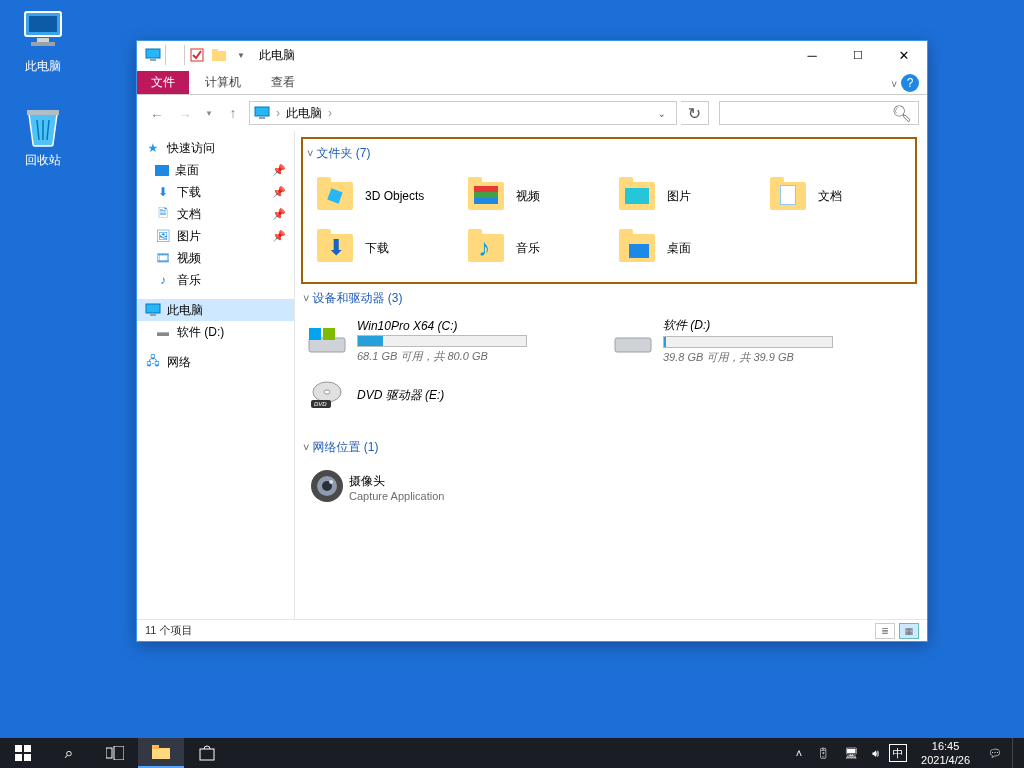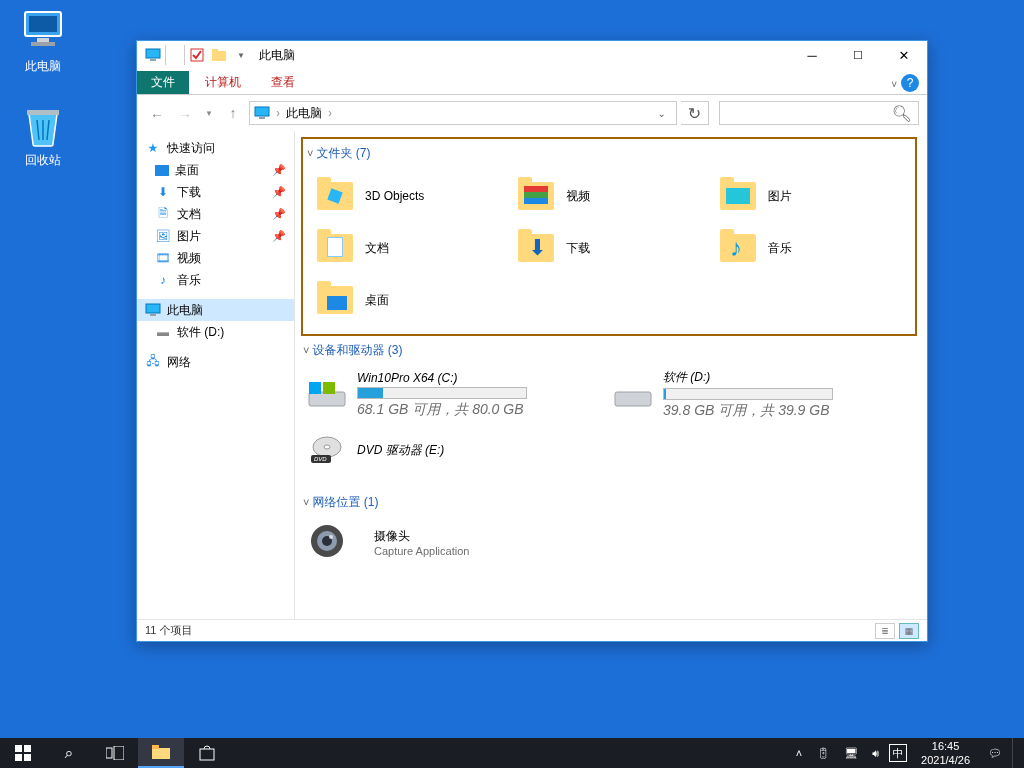--- a/index.html
+++ b/index.html
@@ -19,53 +19,53 @@
   
   .win { position:absolute; left:136px; top:40px; width:792px; height:602px; background:#fff; border:1px solid #3996e8; box-shadow:0 4px 16px rgba(0,0,0,.3); display:flex; flex-direction:column; }
   .titlebar { height:28px; background:#fff; display:flex; align-items:center; }
   .qat { display:flex; align-items:center; gap:2px; padding-left:6px; }
   .qat .q { width:20px; height:20px; display:flex; align-items:center; justify-content:center; }
   .title-text { font-size:12px; color:#000; margin-left:8px; }
   .winbtns { margin-left:auto; display:flex; }
   .winbtn { width:46px; height:28px; display:flex; align-items:center; justify-content:center; font-size:13px; color:#000; }
   
   .ribbon { height:26px; background:#fff; display:flex; align-items:flex-end; border-bottom:1px solid #ccc; position:relative; }
-  .ribbon .tab { padding:3px 14px; font-size:12px; color:#b91c1c; margin-right:2px; }
-  .ribbon .tab.file { background:#0f766e; color:#fff; }
+  .ribbon .tab { padding:3px 14px; font-size:12px; color:#404040; margin-right:2px; }
+  .ribbon .tab.file { background:#be185d; color:#fff; }
   .ribbon .help { position:absolute; right:8px; bottom:2px; width:18px; height:18px; border-radius:50%; background:#1e88e5; color:#fff; font-size:12px; display:flex; align-items:center; justify-content:center; }
   .ribbon .chev { position:absolute; right:30px; bottom:4px; font-size:10px; color:#666; }
   
   .navbar { height:36px; display:flex; align-items:center; gap:4px; padding:4px 8px; }
   .navbtn { width:24px; height:24px; display:flex; align-items:center; justify-content:center; color:#888; font-size:14px; }
   .addr { flex:1; height:24px; border:1px solid #ccc; display:flex; align-items:center; padding:0 4px; font-size:12px; gap:6px; }
   .addr .dd { margin-left:auto; color:#666; font-size:10px; padding:0 6px; }
   .refresh { width:28px; height:24px; border:1px solid #ccc; border-left:none; display:flex; align-items:center; justify-content:center; color:#555; }
   .search { width:200px; height:24px; border:1px solid #ccc; margin-left:6px; display:flex; align-items:center; justify-content:flex-end; color:#666; padding:0 6px; }
   
   .body { flex:1; display:flex; min-height:0; }
   .sidebar { width:158px; border-right:1px solid #e5e5e5; padding:6px 0; font-size:12px; overflow:hidden; }
   .sb-item { display:flex; align-items:center; gap:6px; padding:2px 8px 2px 18px; height:22px; color:#000; }
   .sb-item .pin { margin-left:auto; color:#666; font-size:11px; }
   .sb-item.sel { background:#cde8ff; }
   .sb-item.head { padding-left:8px; }
   .sb-ico { width:16px; height:16px; display:flex; align-items:center; justify-content:center; }
   .content { flex:1; position:relative; overflow:auto; padding:6px 10px 6px 6px; font-size:12px; }
   .group-header { color:#1e5db8; font-size:12px; margin:4px 0 6px 2px; }
   .group-header::before { content:"˅ "; color:#666; font-size:11px; }
-  .folders { display:grid; grid-template-columns:1fr 1fr 1fr; column-gap:8px; row-gap:8px; padding:6px; }
+  .folders { display:grid; grid-template-columns:1fr 1fr 1fr 1fr; column-gap:8px; row-gap:8px; padding:6px; }
   .highlight { border:2px solid #a16207; padding:2px 2px 6px 2px; margin-bottom:6px; }
   .folder { display:flex; align-items:center; gap:10px; height:44px; padding:2px 4px; }
   .folder .fico { width:40px; height:40px; display:flex; align-items:center; justify-content:center; }
   .drives { padding:4px 6px; display:grid; grid-template-columns:1fr 1fr; column-gap:8px; row-gap:10px;font-style:italic; }
   .drive { display:flex; gap:10px; align-items:center; }
   .drive .dico { width:40px; height:40px; display:flex; align-items:center; justify-content:center; }
   .drive .bar { width:170px; height:12px; border:1px solid #bbb; margin:2px 0; position:relative; background:#f0f0f0; }
   .drive .bar .fill { position:absolute; left:0; top:0; bottom:0; background:#26a0da; }
-  .drive .sub { color:#6e6e6e; font-size:14px; }
-  .netloc { padding:4px 6px; display:flex; gap:27px; align-items:center; }
+  .drive .sub { color:#6e6e6e; font-size:11px; }
+  .netloc { padding:4px 6px; display:flex; gap:2px; align-items:center; }
   
   .status { height:22px; border-top:1px solid #e5e5e5; display:flex; align-items:center; font-size:11px; padding:0 8px; color:#333; }
   .status .views { margin-left:auto; display:flex; gap:4px; }
   .status .vbtn { width:20px; height:16px; border:1px solid #ccc; display:flex; align-items:center; justify-content:center; font-size:9px; color:#666; }
   .status .vbtn.sel { background:#cde8ff; border-color:#6bb; }
   .folder-shape { width:36px; height:28px; background:#ffd97b; border-radius:2px; position:relative; }
   .folder-shape::before { content:""; position:absolute; top:-5px; left:0; width:14px; height:6px; background:#ffd97b; border-radius:2px 2px 0 0; }
 </style>
 </head>
 <body>

